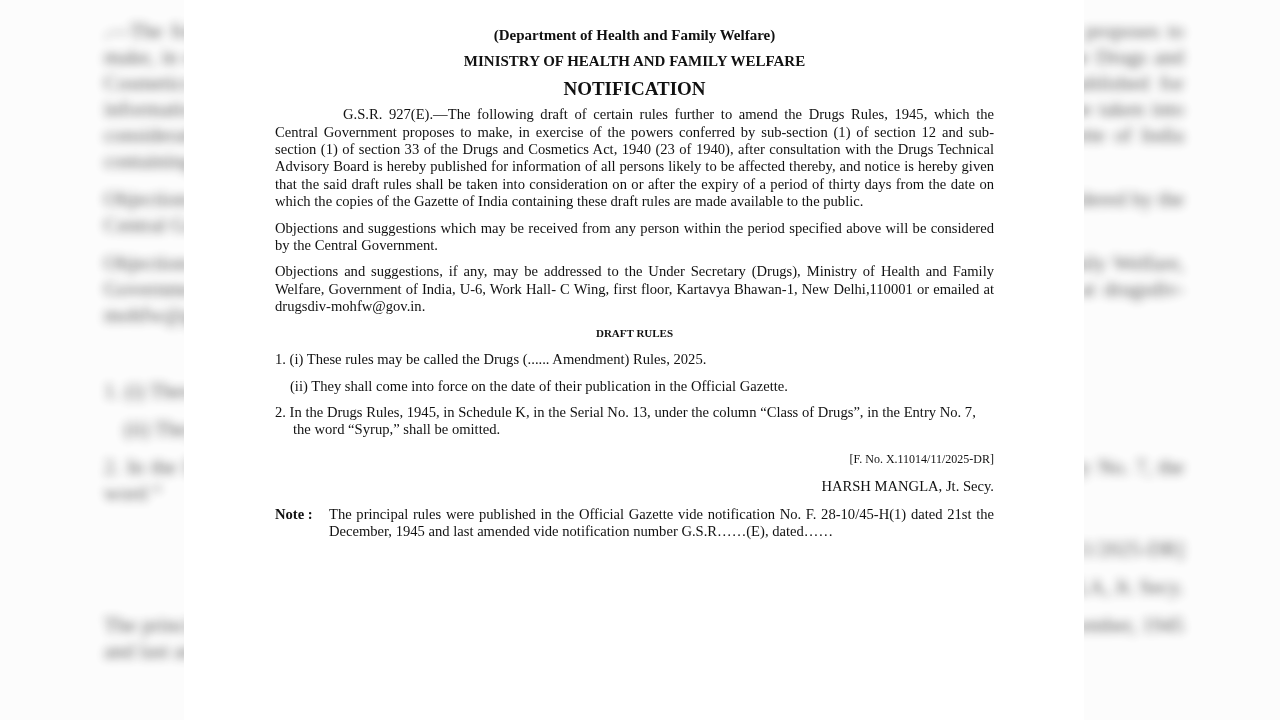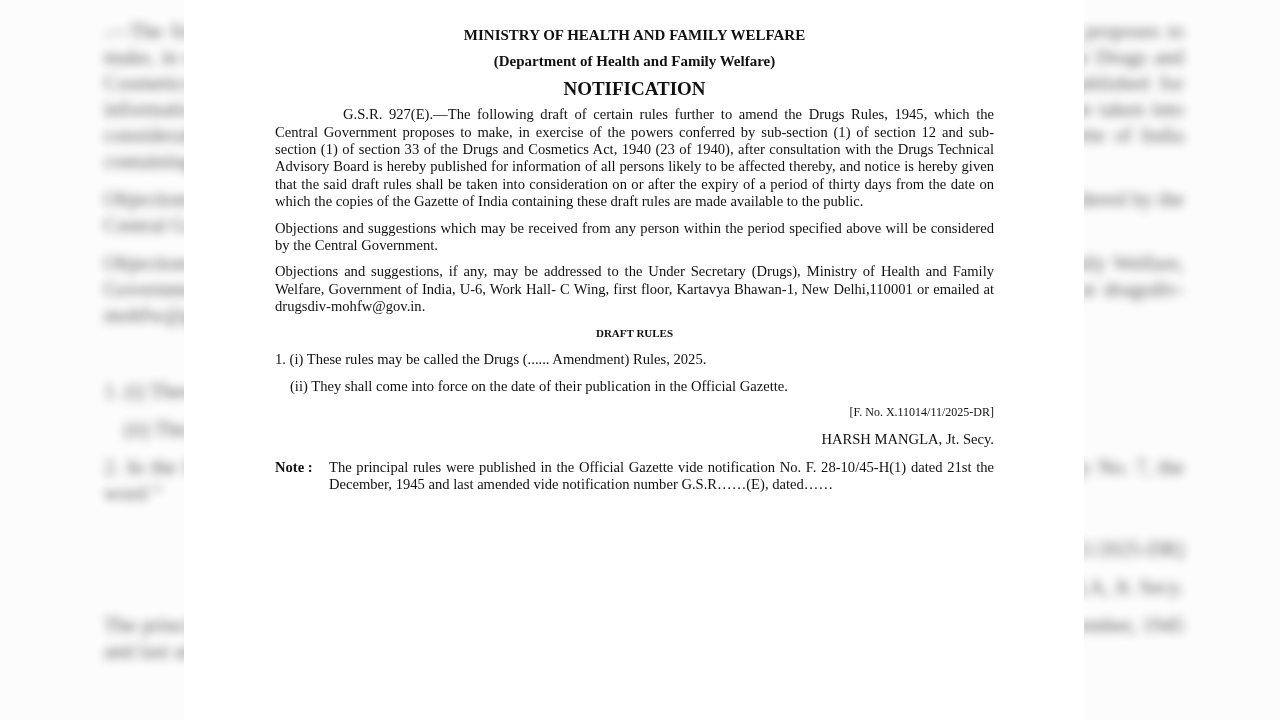--- a/index.html
+++ b/index.html
@@ -61,33 +61,34 @@
     <p style="padding-left:20px">(ii) They shall come into force on the date of their publication in the Official Gazette.</p>
     <p>2. In the Drugs Rules, 1945, in Schedule K, in the Serial No. 13, under the column “Class of Drugs”, in the Entry No. 7, the word “</p>
     <p style="text-align:right;margin-top:30px">[F. No. X.11014/11/2025-DR]</p>
     <p style="text-align:right">HARSH MANGLA, Jt. Secy.</p>
     <p>The principal rules were published in the Official Gazette vide notification No. F. 28-10/45-H(1) dated 21st the December, 1945 and last amended vide notification number G.S.R……(E), dated……</p>
   </div>
 </div>
 
 <div class="panel">
   <div class="doc">
+    <div class="center h-dept">(Department of Health and Family Welfare)</div>
     <div class="center h-ministry">MINISTRY OF HEALTH AND FAMILY WELFARE</div>
-    <div class="center h-dept">(Department of Health and Family Welfare)</div>
     <div class="center h-notif">NOTIFICATION</div>
 
     <div class="para indent"><span class="b">G.S.R. 927(E)</span><span>.—The following draft of certain rules further to amend the Drugs Rules, 1945, which the Central Government proposes to make, in exercise of the powers conferred by sub-section (1) of section 12 and sub-section (1) of section 33 of the Drugs and Cosmetics Act, 1940 (23 of 1940), after consultation with the Drugs Technical Advisory Board is hereby published for information of all persons likely to be affected thereby, and notice is hereby given that the said draft rules shall be taken into consideration on or after the expiry of a period of thirty days from the date on which the copies of the Gazette of India containing these draft rules are made available to the public.</span></div>
 
     <div class="para">Objections and suggestions which may be received from any person within the period specified above will be considered by the Central Government.</div>
     <div class="para">Objections and suggestions, if any, may be addressed to the Under Secretary (Drugs), Ministry of Health and Family Welfare, Government of India, U-6, Work Hall- C Wing, first floor, Kartavya Bhawan-1, New Delhi,110001 or emailed at drugsdiv-mohfw@gov.in.</div>
 
     <div class="center h-draft">DRAFT RULES</div>
 
     <div class="rule">1. (i) These rules may be called the Drugs (...... Amendment) Rules, 2025.</div>
     <div class="rule-sub">(ii) They shall come into force on the date of their publication in the Official Gazette.</div>
+    <div class="rule-2"><span>2. In the Drugs Rules, 1945, in Schedule K, in the Serial No. 13, under the column “Class of Drugs”, in the Entry No. 7, the word “</span><span class="b">Syrup</span><span>,” shall be omitted.</span></div>
 
     <div class="right fno">[F. No. X.11014/11/2025-DR]</div>
     <div class="right sign">HARSH MANGLA, Jt. Secy.</div>
 
     <div class="note">
       <div class="note-label">Note :</div>
       <div class="note-text">The principal rules were published in the Official Gazette vide notification No. F. 28-10/45-H(1) dated 21st the December, 1945 and last amended vide notification number G.S.R……(E), dated……</div>
     </div>
   </div>
 </div>

